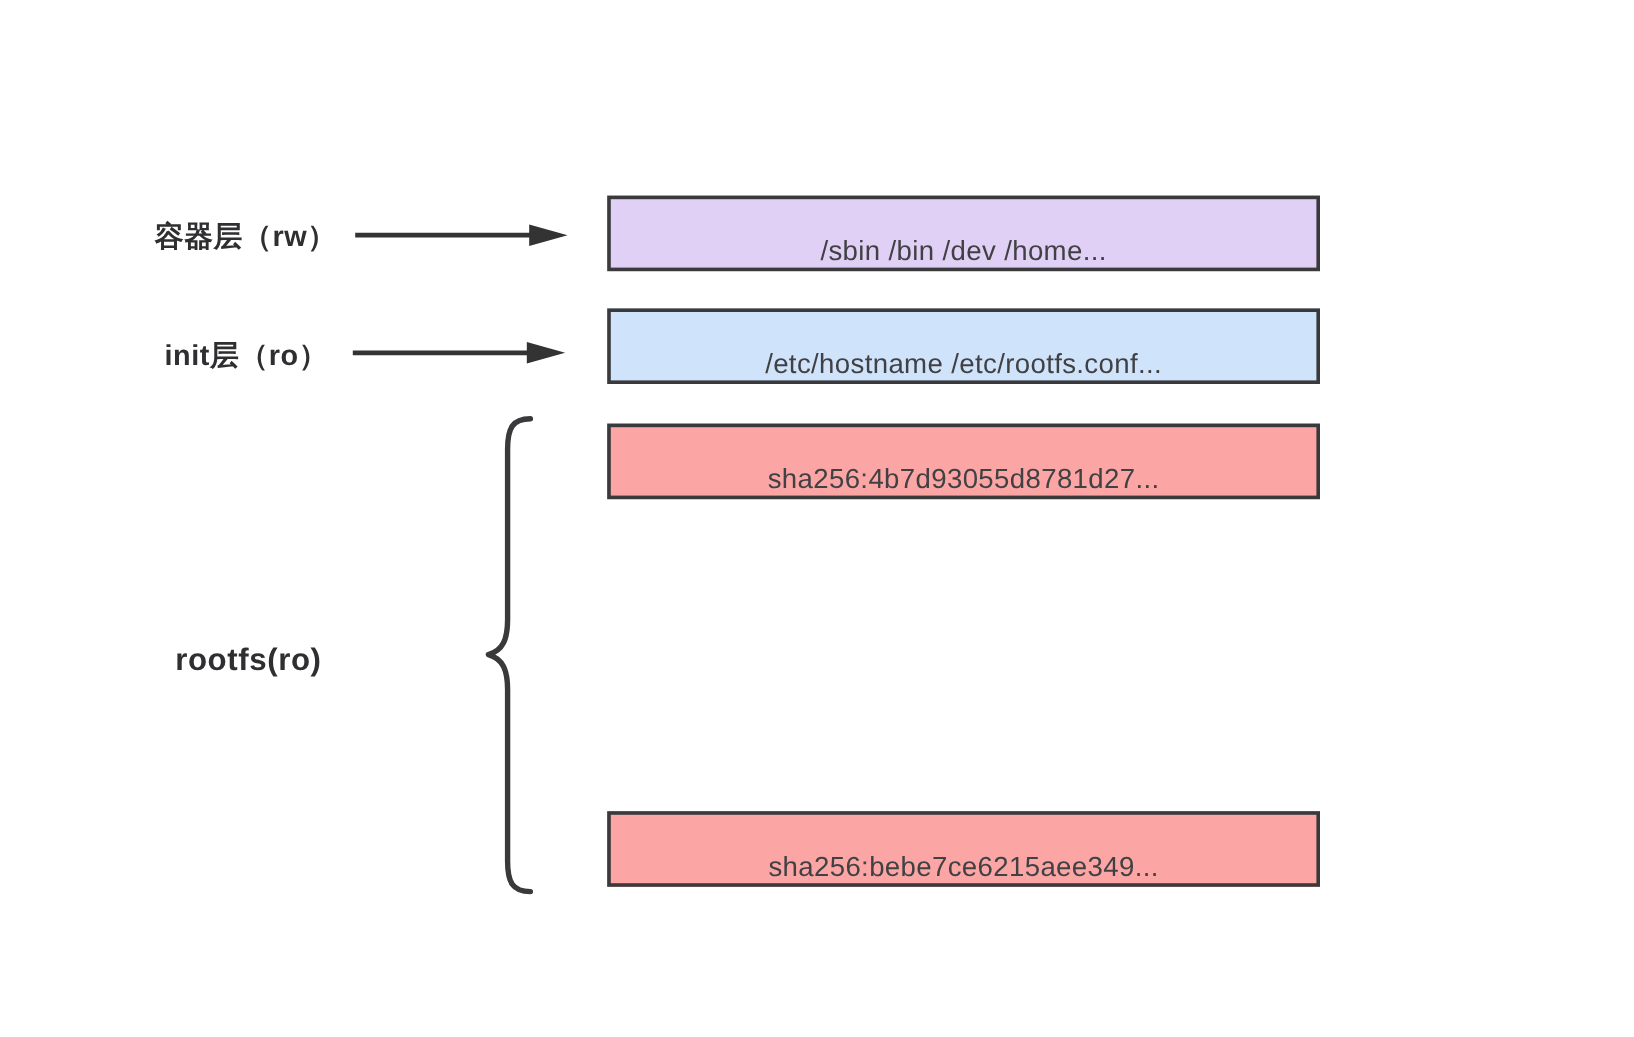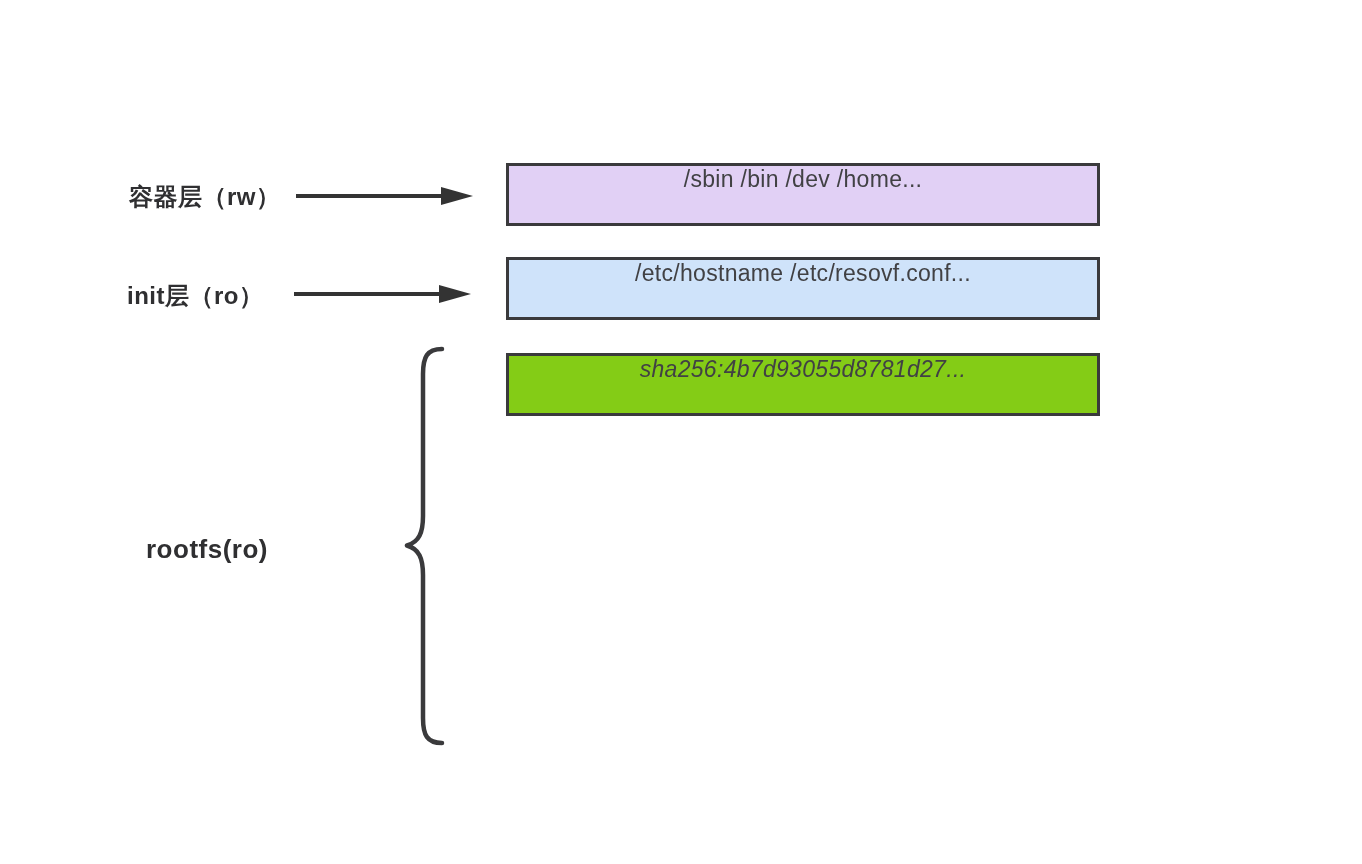--- a/index.html
+++ b/index.html
@@ -24,34 +24,34 @@
     letter-spacing: 0.5px;
     white-space: nowrap;
   }
   .layer-box {
     position: absolute;
     left: 506px;
     width: 588px;
     height: 57px;
     border: 3px solid #3a3a3c;
     display: flex;
-    align-items: flex-start;
+    align-items: flex-end;
     justify-content: center;
     box-sizing: content-box;
   }
   .layer-box .box-text {
     color: #414144;
     font-size: 23px;
     font-weight: 400;
     letter-spacing: 0.3px;
     white-space: nowrap;
   }
   .fill-container { background: #e1d0f5; }
   .fill-init { background: #cfe3fa; }
-  .fill-rootfs { background: #84cc16; font-style: italic; }
+  .fill-rootfs { background: #fca5a5; }
   .arrow {
     position: absolute;
   }
   .brace {
     position: absolute;
     left: 402px;
     top: 318px;
   }
 </style>
 </head>
@@ -63,37 +63,40 @@
 
   <svg class="arrow" style="left:294px; top:157px;" width="180" height="22" xmlns="http://www.w3.org/2000/svg">
     <line x1="2" y1="11" x2="150" y2="11" stroke="#333333" stroke-width="4"></line>
     <polygon points="147,2 179,11 147,20" fill="#333333"></polygon>
   </svg>
 
   <div class="layer-box fill-container" style="top:135px;">
     <span class="box-text">/sbin /bin /dev /home...</span>
   </div>
 
-  <div class="side-label" style="left:127px; top:252px;">init层（ro）</div>
+  <div class="side-label" style="left:137px; top:252px;">init层（ro）</div>
 
   <svg class="arrow" style="left:292px; top:255px;" width="180" height="22" xmlns="http://www.w3.org/2000/svg">
     <line x1="2" y1="11" x2="150" y2="11" stroke="#333333" stroke-width="4"></line>
     <polygon points="147,2 179,11 147,20" fill="#333333"></polygon>
   </svg>
 
   <div class="layer-box fill-init" style="top:229px;">
-    <span class="box-text">/etc/hostname /etc/resovf.conf...</span>
+    <span class="box-text">/etc/hostname /etc/rootfs.conf...</span>
   </div>
 
   <div class="side-label" style="left:146px; top:506px; font-size:26px; font-weight:700;text-align:right;">rootfs(ro)</div>
 
   <svg class="brace" width="50" height="400" viewBox="0 0 50 400" xmlns="http://www.w3.org/2000/svg">
     <path d="M 40 3 C 25 3 21 11 21 28 L 21 170 C 21 187 17 196 5 199.5 C 17 203 21 212 21 229 L 21 372 C 21 389 25 397 40 397" fill="none" stroke="#3a3a3c" stroke-width="4.5" stroke-linecap="round" stroke-linejoin="round"></path>
   </svg>
 
   <div class="layer-box fill-rootfs" style="top:325px;">
     <span class="box-text">sha256:4b7d93055d8781d27...</span>
   </div>
 
 
 
+  <div class="layer-box fill-rootfs" style="top:648px;">
+    <span class="box-text">sha256:bebe7ce6215aee349...</span>
+  </div>
 
 </div>
 
 </body></html>

